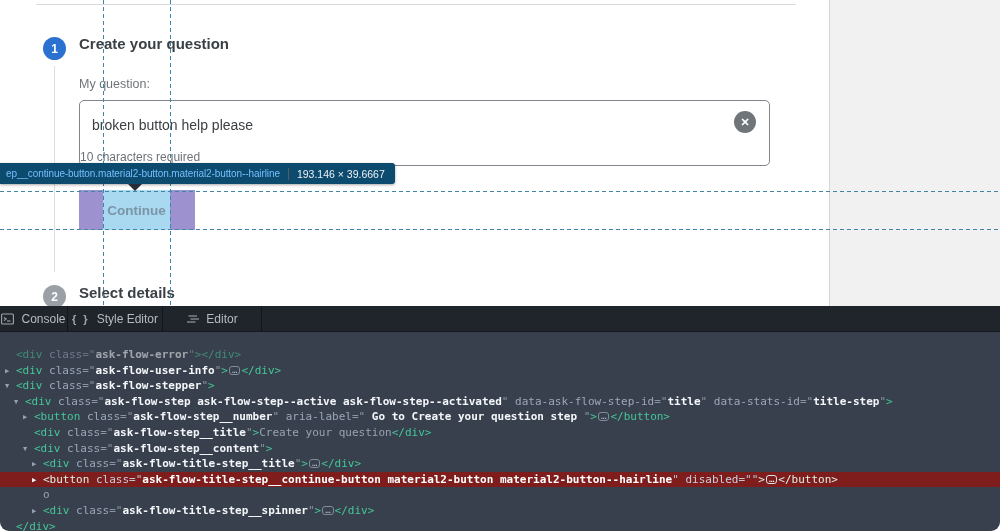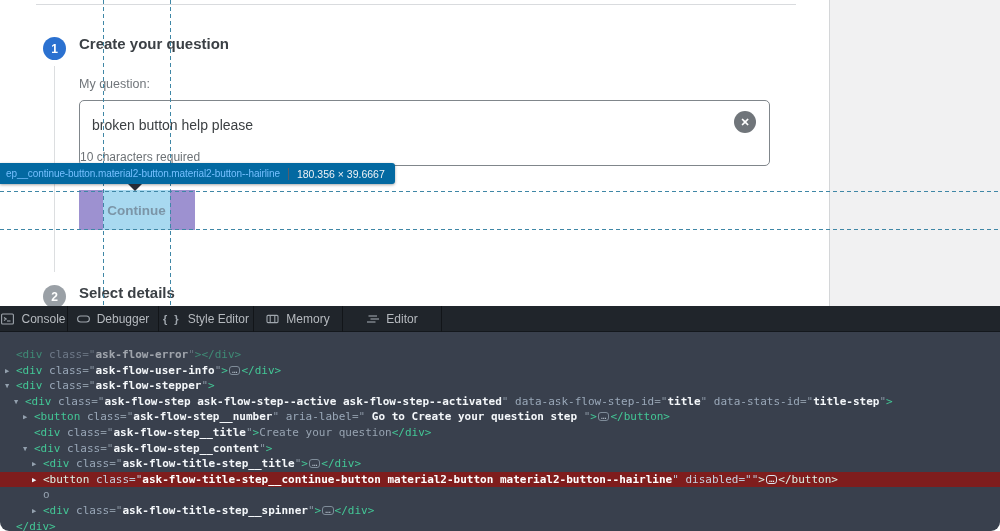--- a/index.html
+++ b/index.html
@@ -39,21 +39,21 @@
   .hl-content span { font-size:13.5px; font-weight:bold; color:#7b95a7; }
 
   .guide { position:absolute; z-index:10; }
   .guide.v { top:0; width:1px; height:306px;
     background:repeating-linear-gradient(180deg,#3f87a6 0 4px,transparent 4px 7px); }
   .guide.h { left:0; width:1000px; height:1px;
     background:repeating-linear-gradient(90deg,#3f87a6 0 4px,transparent 4px 7px); }
 
   
   .infobar { position:absolute; left:0; top:163px; height:21px; z-index:30;
-             background:#0369a1; border-radius:0 3px 3px 0;
+             background:#0c4a6e; border-radius:0 3px 3px 0;
              box-shadow:0 1px 3px rgba(0,0,0,.35);
              display:flex; align-items:center; padding:0 10px 0 6px; white-space:nowrap; }
   .infobar .sel { color:#75bfff; font-size:10px; letter-spacing:-0.1px; }
   .infobar .sep { width:1px; height:12px; background:#555d6b; margin:0 8px; }
   .infobar .dims { color:#eef1f5; font-size:10.5px; }
   .infobar-arrow { position:absolute; left:128px; top:184px; z-index:30;
                    width:0; height:0; border-left:7px solid transparent;
                    border-right:7px solid transparent; border-top:7px solid #272c37; }
 
   
@@ -125,59 +125,41 @@
   </div>
 
   <div class="guide v" style="left:103px;"></div>
   <div class="guide v" style="left:170px;"></div>
   <div class="guide h" style="top:191px;"></div>
   <div class="guide h" style="top:229px;"></div>
 
   <div class="infobar">
     <span class="sel">ep__continue-button.material2-button.material2-button--hairline</span>
     <span class="sep"></span>
-    <span class="dims">180.356 × 39.6667</span>
+    <span class="dims">193.146 × 39.6667</span>
   </div>
   <div class="infobar-arrow"></div>
 
   <div class="devtools">
     <div class="tabbar">
         <div class="tab" style="width: 68px;">
           <span class="ticon">
             <svg width="13" height="12" viewBox="0 0 13 12" fill="none" stroke="#9fa6ad" stroke-width="1.1">
               <rect x="0.6" y="1" width="11.8" height="10" rx="1"></rect>
               <polyline points="3,4.5 5.2,6 3,7.5"></polyline>
               <line x1="6" y1="8" x2="9.5" y2="8"></line>
             </svg>
           </span>
           <span>Console</span>
         </div>
-        <div class="tab" style="width: 91px;">
-          <span class="ticon">
-            <svg width="13" height="12" viewBox="0 0 13 12" fill="none" stroke="#9fa6ad" stroke-width="1.1">
-              <rect x="0.6" y="3" width="11.8" height="6" rx="3"></rect>
-            </svg>
-          </span>
-          <span>Debugger</span>
-        </div>
         <div class="tab" style="width: 95px;">
           <span class="ticon">
             <span style="letter-spacing:2px;">{ }</span>
           </span>
           <span>Style Editor</span>
-        </div>
-        <div class="tab" style="width: 89px;">
-          <span class="ticon">
-            <svg width="13" height="12" viewBox="0 0 13 12" fill="none" stroke="#9fa6ad" stroke-width="1.1">
-              <rect x="1" y="2.4" width="11" height="7.2" rx="1"></rect>
-              <line x1="4.2" y1="2.4" x2="4.2" y2="9.6"></line>
-              <line x1="8.8" y1="2.4" x2="8.8" y2="9.6"></line>
-            </svg>
-          </span>
-          <span>Memory</span>
         </div>
         <div class="tab" style="width: 99px;">
           <span class="ticon">
             <svg width="13" height="12" viewBox="0 0 13 12" fill="none" stroke="#9fa6ad" stroke-width="1.1">
               <line x1="2.5" y1="3" x2="11" y2="3"></line>
               <line x1="4.5" y1="6" x2="13" y2="6"></line>
               <line x1="1" y1="9" x2="9.5" y2="9"></line>
             </svg>
           </span>
           <span>Editor</span>

